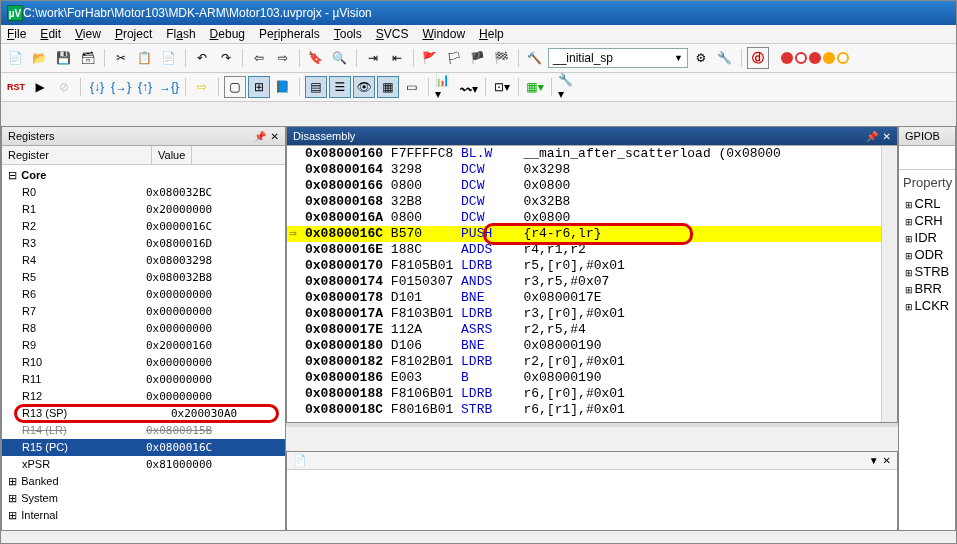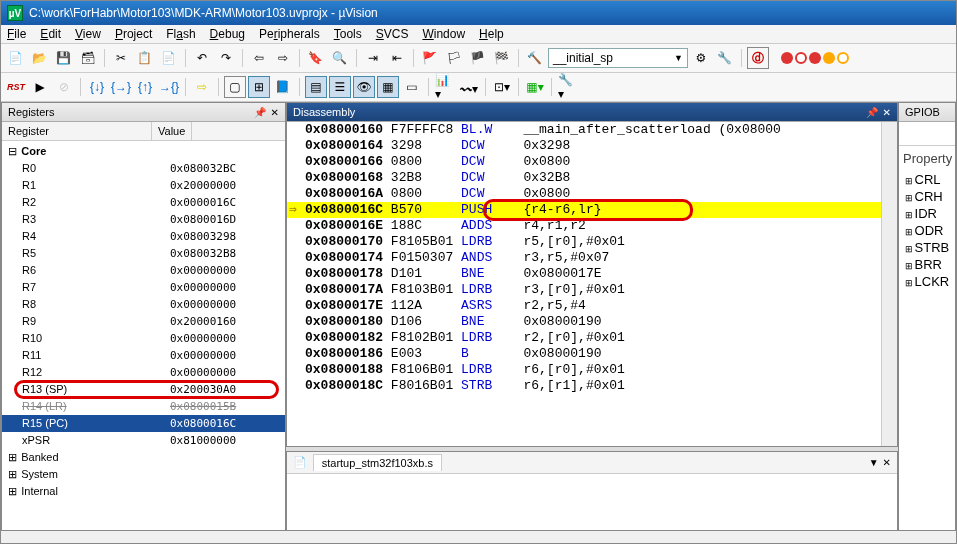--- a/index.html
+++ b/index.html
@@ -12,21 +12,20 @@
   overflow: hidden;
   border: 1px solid #888;
 }
 .titlebar {
   background: linear-gradient(#2a80d0, #1659a8);
   color: #fff;
   padding: 4px 6px;
   font-size: 12px;
   display: flex;
   align-items: center;
-  gap: 6px;
 }
 .titlebar .app-icon {
   width: 16px; height: 16px;
   background: #0a5;
   display: inline-flex; align-items: center; justify-content: center;
   font-size: 10px; font-weight: bold;
   border: 1px solid #063;
 }
 .menubar {
   background: #f4f4f4;
@@ -64,20 +63,21 @@
 .dot { width:12px;height:12px;border-radius:50%;display:inline-block; }
 .main {
   display: flex;
   height: calc(100% - 113px);
 }
 .panel {
   background: #fff;
   border: 1px solid #888;
   display: flex;
   flex-direction: column;
+  margin-top: 24px;
 }
 .panel-header {
   background: linear-gradient(#eee,#ddd);
   padding: 3px 6px;
   font-size: 11px;
   border-bottom: 1px solid #aaa;
   display: flex;
   align-items: center;
 }
 .panel-header.dark { background: linear-gradient(#2a5a9a,#1b4378); color:#fff; }
@@ -90,27 +90,27 @@
 .reg-headers div { padding:3px 6px; border-right:1px solid #ccc; }
 .reg-headers .col1{ width:150px; }
 .regtree {
   font-family: Tahoma, sans-serif;
   font-size: 11px;
   overflow-y: auto;
   flex:1;
   padding: 2px 0;
 }
 .regrow { display:flex; padding:1px 0 1px 20px; line-height:15px; }
-.regrow .rn { width:148px; }
+.regrow .rn { width:124px; }
 .regrow .rv { font-family: Consolas, monospace; }
 .regrow.core { padding-left:6px; font-weight:bold; }
 .regrow.core::before { content:"⊟"; margin-right:4px; font-weight:normal;}
 .regrow.sel { background:#1a4f9c; color:#fff; }
 .regrow.tree::before { content:"⊞"; margin-right:4px; margin-left:-14px;}
-.red-hl { position:relative; }
+.red-hl { position:relative;gap:25px; }
 .red-hl::after {
   content:""; position:absolute; left:12px; right:6px; top:-1px; bottom:-1px;
   border:3px solid #d00; border-radius:10px; pointer-events:none;
 }
 .center { flex:1; display:flex; flex-direction:column; }
 .disasm-panel { flex:1; }
 .disasm-body {
   font-family: Consolas, "Courier New", monospace;
   font-size: 13px;
   overflow: auto;
@@ -208,21 +208,21 @@
   <span class="tbtn" style="color:#c00;font-weight:bold;border:1px solid #888;">ⓓ</span>
   <span style="width:8px"></span>
   <span class="dot" style="background:#d33"></span>
   <span class="dot" style="background:#fff;border:2px solid #d33"></span>
   <span class="dot" style="background:#d33"></span>
   <span class="dot" style="background:#fa0"></span>
   <span class="dot" style="background:#fff;border:2px solid #fa0"></span>
 </div>
 
 <div class="toolbar">
-  <span class="tbtn" style="color:#b00;font-size:9px;font-weight:bold;font-style:italic;">RST</span>
+  <span class="tbtn" style="color:#b00;font-size:9px;font-weight:bold;">RST</span>
   <span class="tbtn">▶</span>
   <span class="tbtn" style="color:#ccc">⊘</span>
   <span class="sep"></span>
   <span class="tbtn" style="color:#06c">{↓}</span>
   <span class="tbtn" style="color:#06c">{→}</span>
   <span class="tbtn" style="color:#06c">{↑}</span>
   <span class="tbtn" style="color:#06c">→{}</span>
   <span class="sep"></span>
   <span class="tbtn" style="color:#dc0">⇨</span>
   <span class="sep"></span>
@@ -376,21 +376,20 @@
             <div class="dline"><span class="addr">0x08000188 </span><span class="hex">F8106B01 </span><span class="mn">LDRB    </span><span class="op">r6,[r0],#0x01</span></div>
             <div class="dline"><span class="addr">0x0800018C </span><span class="hex">F8016B01 </span><span class="mn">STRB    </span><span class="op">r6,[r1],#0x01</span></div>
           </div>
         <div class="scrollbar-v"></div>
       </div>
     </div>
     <div class="hsplit"></div>
     <div class="panel srcpanel">
       <div class="srctab">
         <span>📄</span>
-        <span class="tab">startup_stm32f103xb.s</span>
         <span class="pin" style="margin-left:auto">
             <span>▼</span>
             <span>✕</span>
           </span>
       </div>
     </div>
   </div>
 
   <div class="panel right-panel">
     <div class="panel-header">

